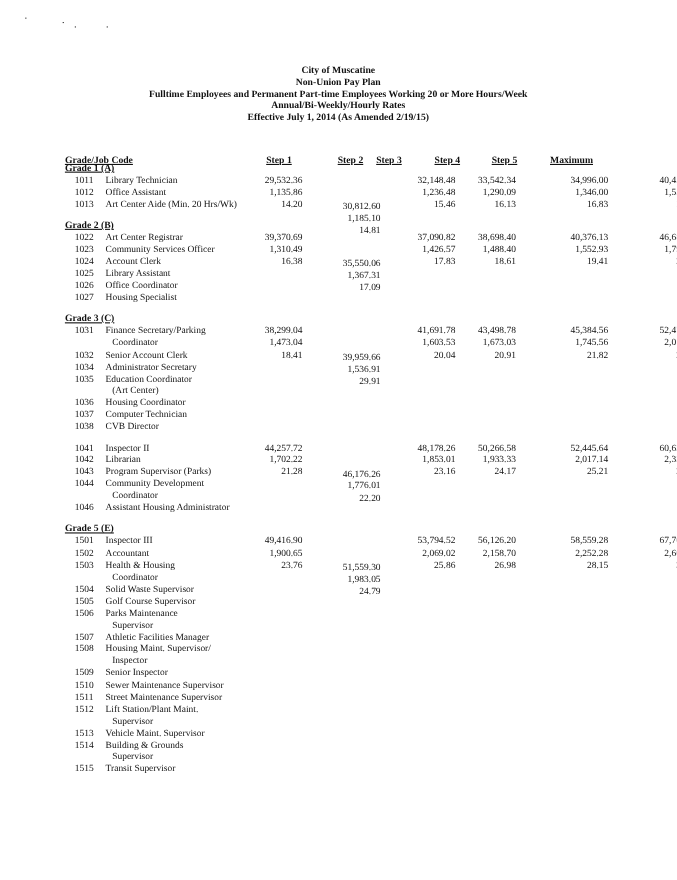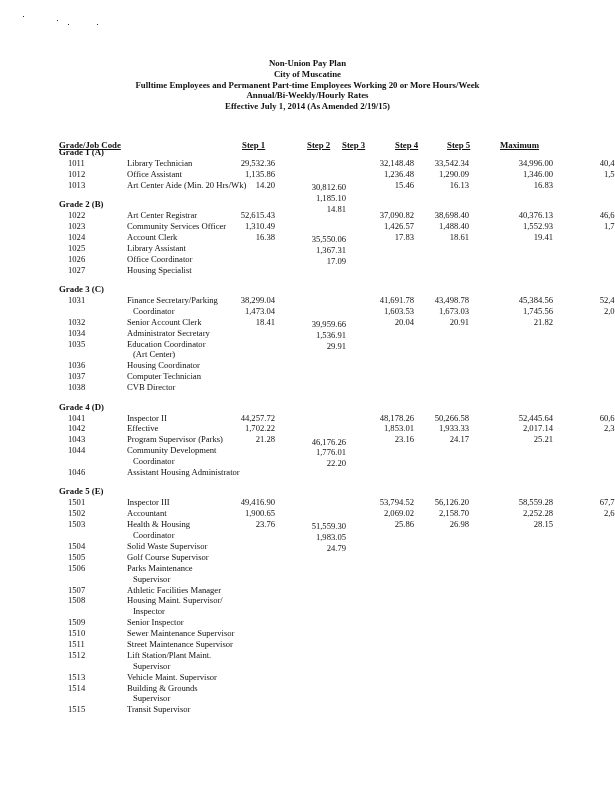--- a/index.html
+++ b/index.html
@@ -11,45 +11,45 @@
     .specks { position: absolute; left: 0; top: 0; }
     .speck { position: absolute; width: 1px; height: 1px; background: #222; }
 
     .header { position: absolute; left: 0; width: 615px; top: 58px; text-align: center; font-weight: bold; line-height: 10.8px; font-size: 8.8px; }
     .header div { white-space: nowrap; }
 
     .colhead { position: absolute; top: 140px; font-weight: bold; text-decoration: underline; font-size: 8.8px; white-space: nowrap; }
 
     .grades { position: absolute; left: 59px; top: 147px; width: 540px; }
     .grade { margin-bottom: 8.5px; }
-    .grade-title { font-weight: bold; height: 11px; line-height: 11px; font-size: 8.8px; }
+    .grade-title { font-weight: bold; text-decoration: underline; height: 11px; line-height: 11px; font-size: 8.8px; }
     .row { position: relative; height: 10.9px; line-height: 10.9px; white-space: nowrap; }
     .code { position: absolute; left: 9px; }
-    .title { position: absolute; left: 37px; margin-left: 31px; }
+    .title { position: absolute; left: 37px; }
     .num { position: absolute; text-align: right; width: 70px; }
     .c0 { left: 146px; }  
     .c1 { left: 217px; margin-top: 24px; }  
     .c2 { left: 285px; }
     .c3 { left: 340px; }
     .c4 { left: 424px; }
     .c5 { left: 505px; }
   </style>
 </head>
 <body>
 
 <div class="specks">
   <div class="speck" style="left:23px;top:16px"></div>
   <div class="speck" style="left:57px;top:20px"></div>
   <div class="speck" style="left:68px;top:24px"></div>
   <div class="speck" style="left:97px;top:24px"></div>
 </div>
 
 <div class="header">
+  <div>City of Muscatine</div>
   <div>Non-Union Pay Plan</div>
-  <div>City of Muscatine</div>
   <div>Fulltime Employees and Permanent Part-time Employees Working 20 or More Hours/Week</div>
   <div>Annual/Bi-Weekly/Hourly Rates</div>
   <div>Effective July 1, 2014 (As Amended 2/19/15)</div>
 </div>
 
 <div class="colhead" style="left:59px">Grade/Job Code</div>
 <div class="colhead" style="left:242px">Step 1</div>
 <div class="colhead" style="left:307px">Step 2</div>
 <div class="colhead" style="left:342px">Step 3</div>
 <div class="colhead" style="left:395px">Step 4</div>
@@ -88,21 +88,21 @@
         <span class="num c3">16.13</span>
         <span class="num c4">16.83</span>
         <span class="num c5">19.45</span>
       </div>
     </div>
     <div class="grade">
       <div class="grade-title">Grade 2 (B)</div>
       <div class="row">
         <span class="code">1022</span>
         <span class="title">Art Center Registrar</span>
-        <span class="num c0">52,615.43</span>
+        <span class="num c0">39,370.69</span>
         <span class="num c1">35,550.06</span>
         <span class="num c2">37,090.82</span>
         <span class="num c3">38,698.40</span>
         <span class="num c4">40,376.13</span>
         <span class="num c5">46,680.14</span>
       </div>
       <div class="row">
         <span class="code">1023</span>
         <span class="title">Community Services Officer</span>
         <span class="num c0">1,310.49</span>
@@ -186,34 +186,33 @@
       <div class="row">
         <span class="code">1037</span>
         <span class="title">Computer Technician</span>
       </div>
       <div class="row">
         <span class="code">1038</span>
         <span class="title">CVB Director</span>
       </div>
     </div>
     <div class="grade">
-      <div class="grade-title">Grade 4 (D)</div>
       <div class="row">
         <span class="code">1041</span>
         <span class="title">Inspector II</span>
         <span class="num c0">44,257.72</span>
         <span class="num c1">46,176.26</span>
         <span class="num c2">48,178.26</span>
         <span class="num c3">50,266.58</span>
         <span class="num c4">52,445.64</span>
         <span class="num c5">60,633.04</span>
       </div>
       <div class="row">
         <span class="code">1042</span>
-        <span class="title">Effective</span>
+        <span class="title">Librarian</span>
         <span class="num c0">1,702.22</span>
         <span class="num c1">1,776.01</span>
         <span class="num c2">1,853.01</span>
         <span class="num c3">1,933.33</span>
         <span class="num c4">2,017.14</span>
         <span class="num c5">2,332.04</span>
       </div>
       <div class="row">
         <span class="code">1043</span>
         <span class="title">Program Supervisor (Parks)</span>

